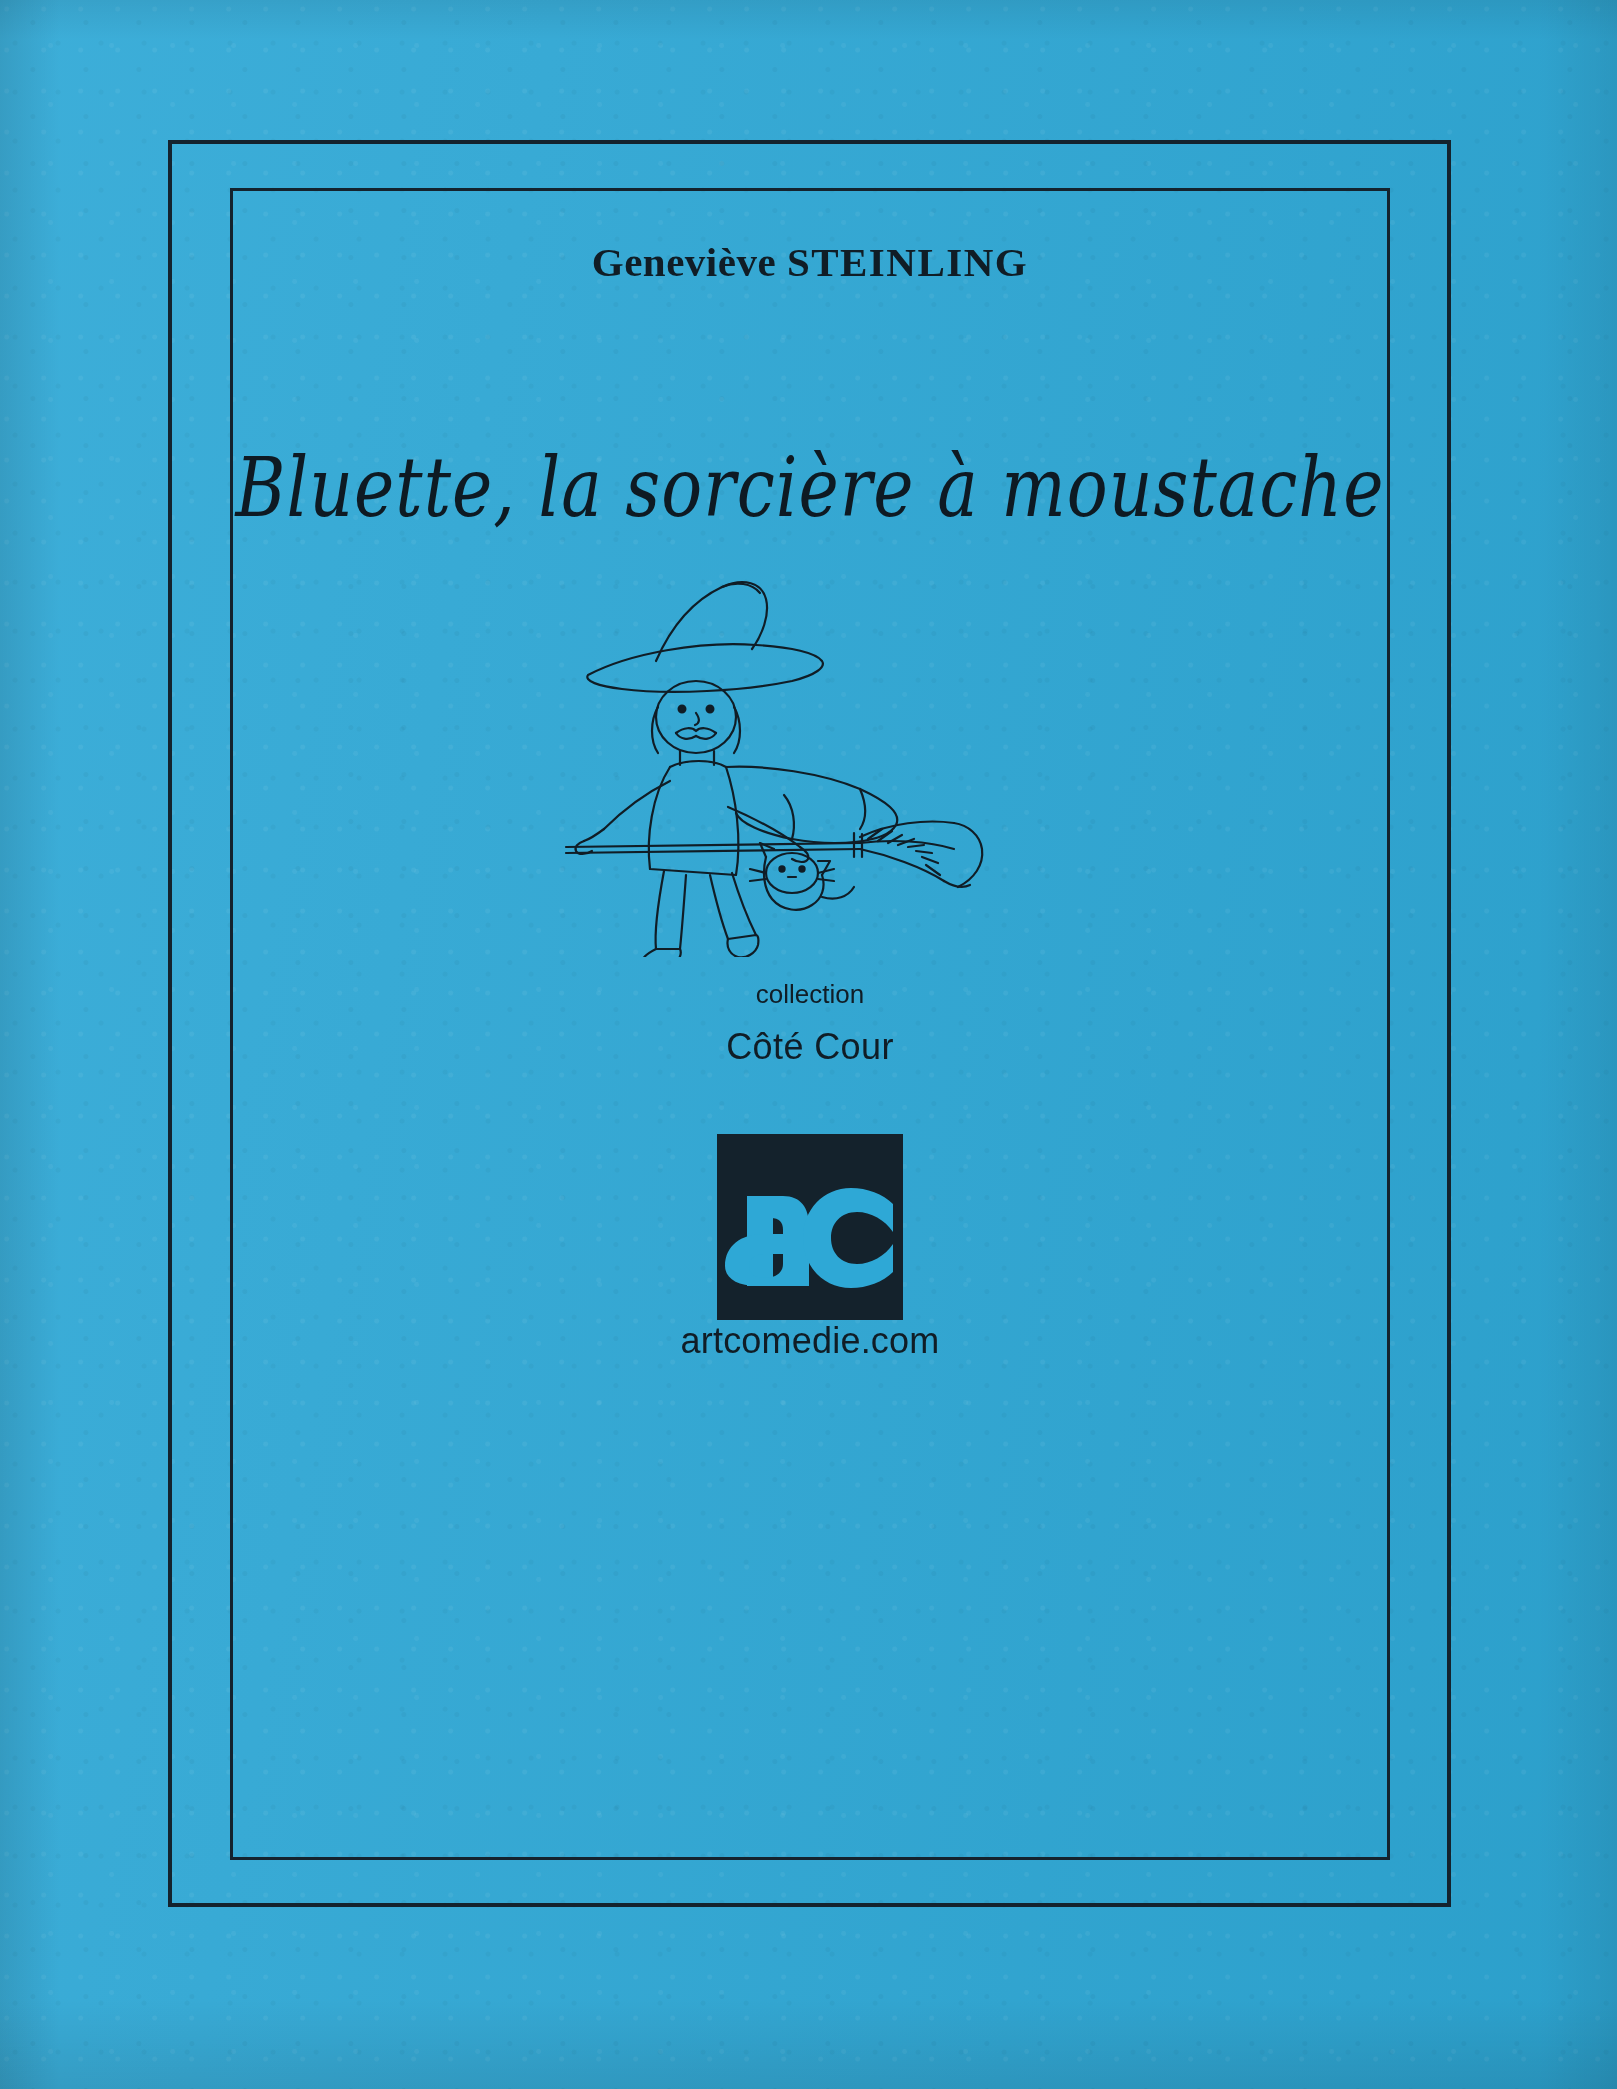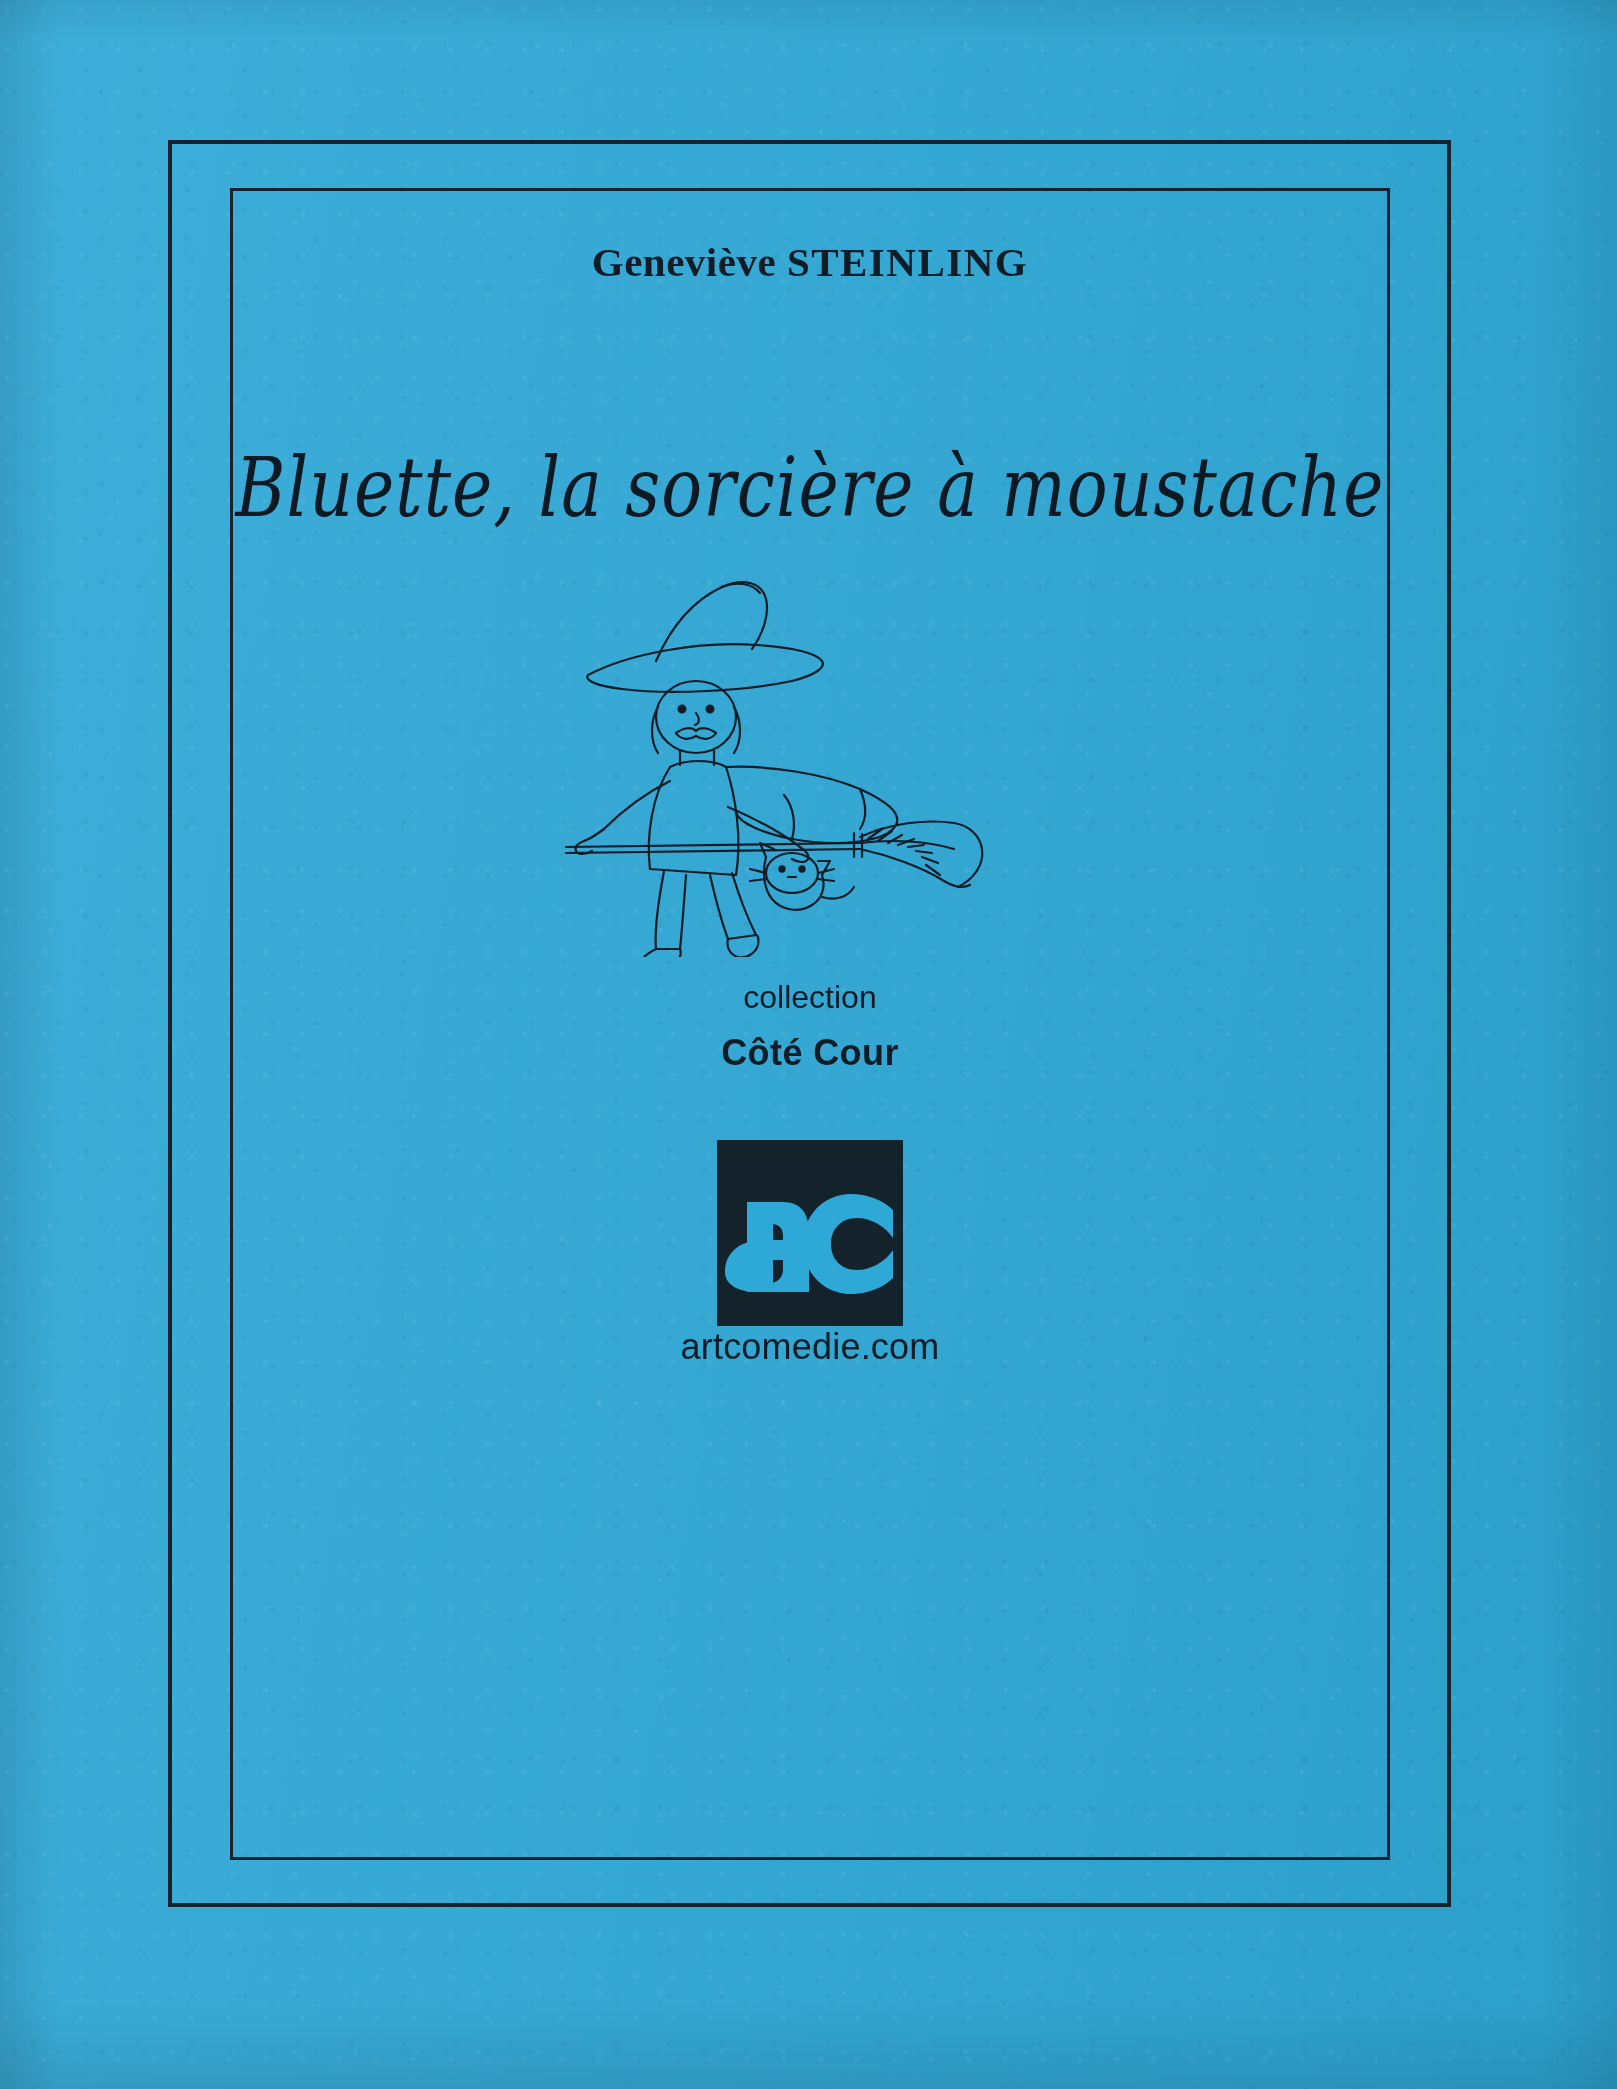--- a/index.html
+++ b/index.html
@@ -118,28 +118,28 @@
   .illustration {
     margin-top: 30px;
     width: 560px;
     height: 400px;
   }
   .illustration svg { display: block; width: 100%; height: 100%; }
 
   
   .collection-word {
     margin-top: 22px;
-    font-size: 32px;
+    font-size: 26px;
     color: #101d26;
     font-family: "Liberation Sans", sans-serif;
   }
   .collection-name {
     margin-top: 16px;
     font-size: 36px;
-    font-weight: bold;
+    font-weight: normal;
     color: #101d26;
     font-family: "Liberation Sans", sans-serif;
     letter-spacing: 0.4px;
   }
 
   
   .logo {
     margin-top: 66px;
     width: 186px;
     height: 186px;

